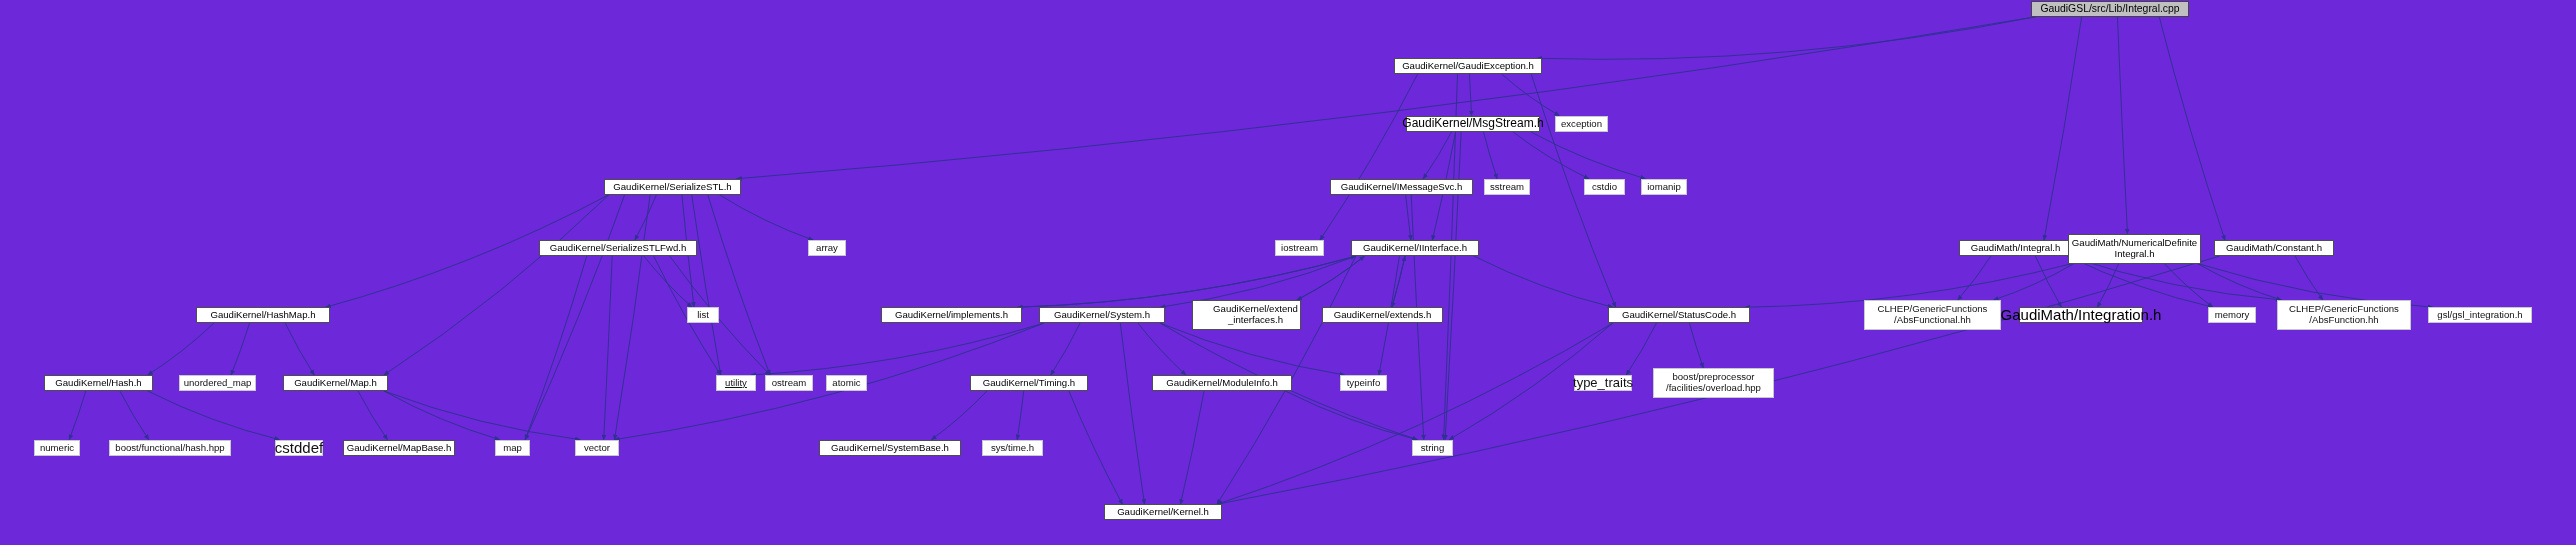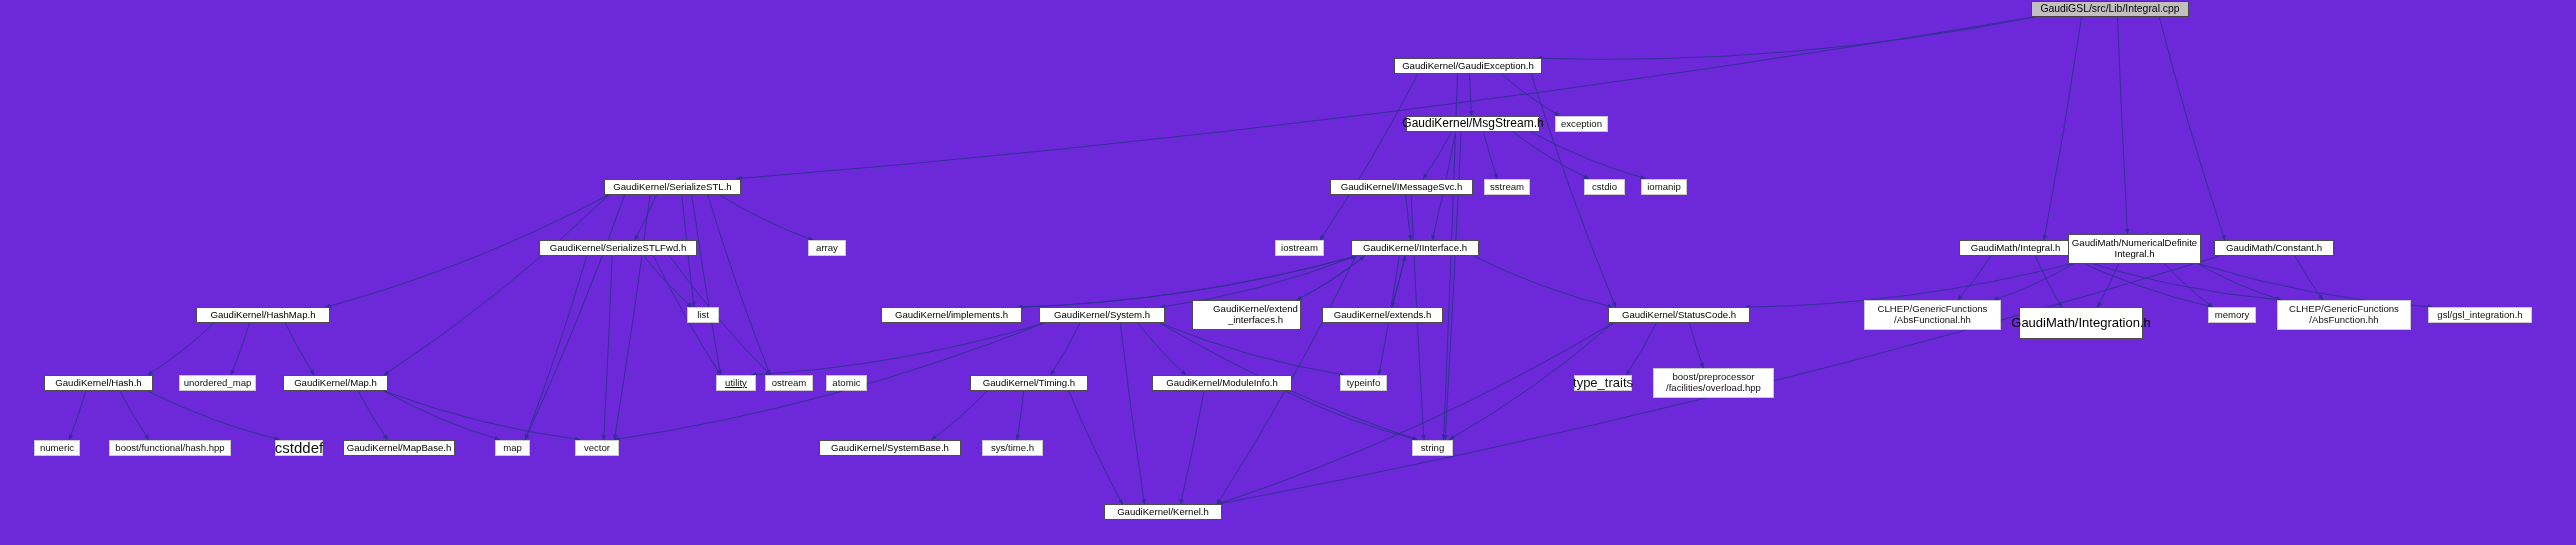--- a/index.html
+++ b/index.html
@@ -140,21 +140,21 @@
       <div class="node hdr" style="left: 196px; top: 307px; width: 134px; height: 16px; font-size: 9.6px;"><span>GaudiKernel/HashMap.h</span></div>
       <div class="node ext" style="left: 687px; top: 307px; width: 32px; height: 16px; font-size: 9.6px;"><span>list</span></div>
       <div class="node hdr" style="left: 881px; top: 307px; width: 141px; height: 16px; font-size: 9.6px;"><span>GaudiKernel/implements.h</span></div>
       <div class="node hdr" style="left: 1039px; top: 307px; width: 126px; height: 16px; font-size: 9.6px;"><span>GaudiKernel/System.h</span></div>
       <div class="node hdr" style="left: 1192px; top: 300px; width: 109px; height: 29.5px; font-size: 9.6px; padding-left: 18px;"><span>GaudiKernel/extend
 _interfaces.h</span></div>
       <div class="node hdr" style="left: 1322px; top: 307px; width: 121px; height: 16px; font-size: 9.6px;"><span>GaudiKernel/extends.h</span></div>
       <div class="node hdr" style="left: 1608px; top: 307px; width: 142px; height: 16px; font-size: 9.6px;"><span>GaudiKernel/StatusCode.h</span></div>
       <div class="node ext" style="left: 1864px; top: 300px; width: 137px; height: 29.5px; font-size: 9.6px;"><span>CLHEP/GenericFunctions
 /AbsFunctional.hh</span></div>
-      <div class="node hdr" style="left: 2019px; top: 307px; width: 124px; height: 32px; font-size: 13px;"><span>GaudiMath/Integration.h</span></div>
+      <div class="node hdr" style="left: 2019px; top: 307px; width: 124px; height: 16px; font-size: 15px;"><span>GaudiMath/Integration.h</span></div>
       <div class="node ext" style="left: 2208px; top: 307px; width: 48px; height: 16px; font-size: 9.6px;"><span>memory</span></div>
       <div class="node ext" style="left: 2277px; top: 300px; width: 134px; height: 29.5px; font-size: 9.6px;"><span>CLHEP/GenericFunctions
 /AbsFunction.hh</span></div>
       <div class="node ext" style="left: 2428px; top: 307px; width: 104px; height: 16px; font-size: 9.6px;"><span>gsl/gsl_integration.h</span></div>
       <div class="node hdr" style="left: 44px; top: 375px; width: 109px; height: 16px; font-size: 9.6px;"><span>GaudiKernel/Hash.h</span></div>
       <div class="node ext" style="left: 179px; top: 375px; width: 77px; height: 16px; font-size: 9.6px;"><span>unordered_map</span></div>
       <div class="node hdr" style="left: 283px; top: 375px; width: 105px; height: 16px; font-size: 9.6px;"><span>GaudiKernel/Map.h</span></div>
       <div class="node ext" style="left: 716px; top: 375px; width: 40px; height: 16px; font-size: 9.6px; text-decoration: underline;"><span>utility</span></div>
       <div class="node ext" style="left: 765px; top: 375px; width: 48px; height: 16px; font-size: 9.6px;"><span>ostream</span></div>
       <div class="node ext" style="left: 826px; top: 375px; width: 41px; height: 16px; font-size: 9.6px;"><span>atomic</span></div>

